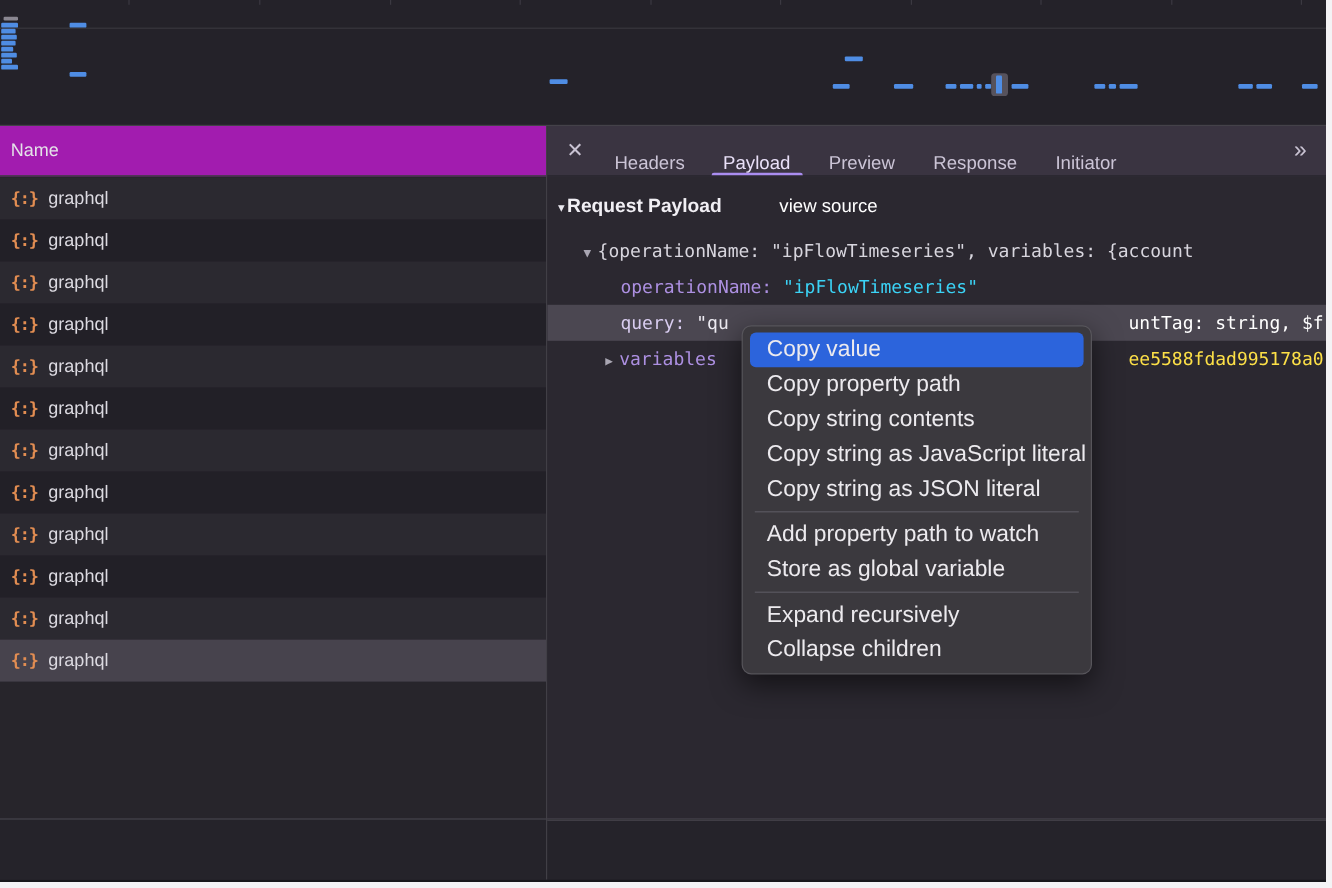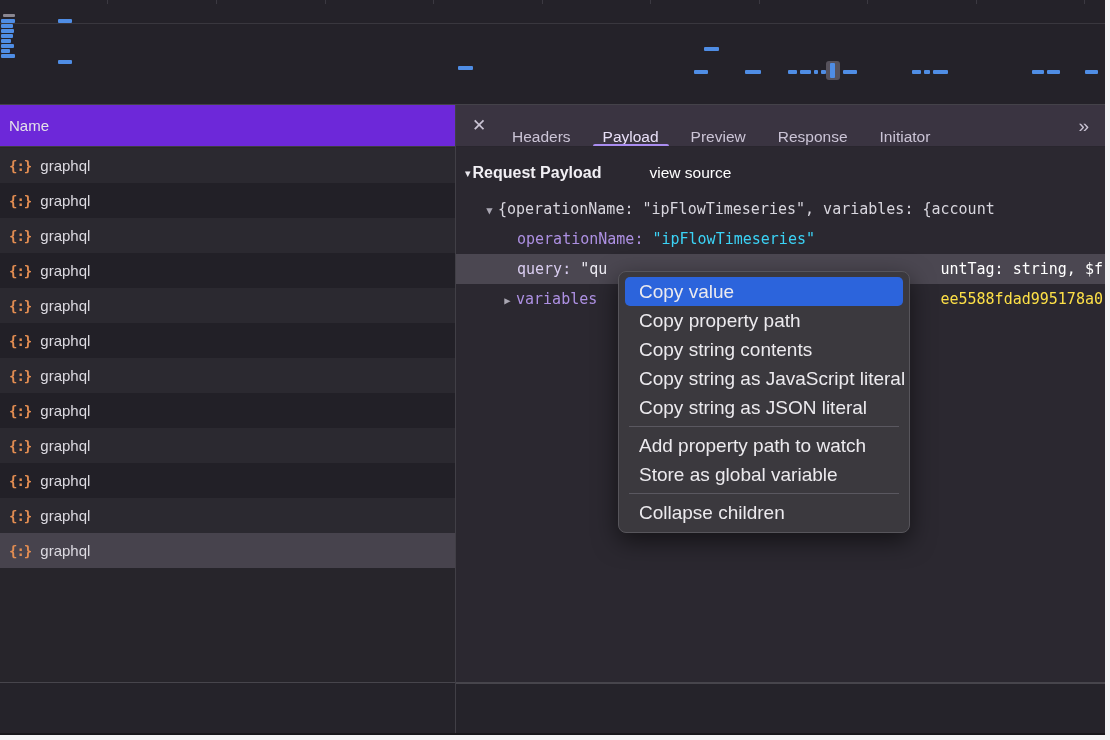--- a/index.html
+++ b/index.html
@@ -19,21 +19,21 @@
   .ov-bar { position:absolute; background:#4f8de4; border-radius:1px; }
   .ov-marker-box { position:absolute; background:#56525c; border-radius:3px; }
   .ov-marker-bar { position:absolute; background:#4f8de4; border-radius:1px; }
 
   
   .main { position:absolute; left:0; top:104px; width:100%; height:631px; border-top:1px solid #444249; }
   .v-divider { position:absolute; left:455px; top:0; width:1px; height:631px; background:#413f46; z-index:5; }
 
   
   .left-panel { position:absolute; left:0; top:0; width:455px; height:631px; background:#27252b; }
-  .name-header { height:42px; line-height:42px; padding-left:9px; background:#6d28d9;
+  .name-header { height:42px; line-height:42px; padding-left:9px; background:#a21caf;
     border-bottom:1px solid #3e3c43; color:#e4e2e8; font-size:15px; }
   .list-rows { position:absolute; left:0; top:43px; width:100%; }
   .list-row { height:35px; display:flex; align-items:center; padding-left:9px; background:#2b2930; cursor:default; }
   .list-row:nth-child(even) { background:#222027; }
   .list-row.selected { background:#47434d; }
   .row-icon { font-family:"DejaVu Sans Mono", monospace; font-size:14px; font-weight:bold;
     color:#e28d52; margin-right:9px; letter-spacing:-1px; }
   .row-label { color:#dcdae1; font-size:15px; }
 
   
@@ -302,19 +302,22 @@
       </div>
 
       <div class="menu-item">
         <span class="menu-label">Store as global variable</span>
       </div>
 
       <div class="menu-item separator">
         <span class="menu-label"></span>
       </div>
 
+      <div class="menu-item">
+        <span class="menu-label">Expand recursively</span>
+      </div>
 
       <div class="menu-item">
         <span class="menu-label">Collapse children</span>
       </div>
     </div>
 
 </div>
 
 </body></html>

